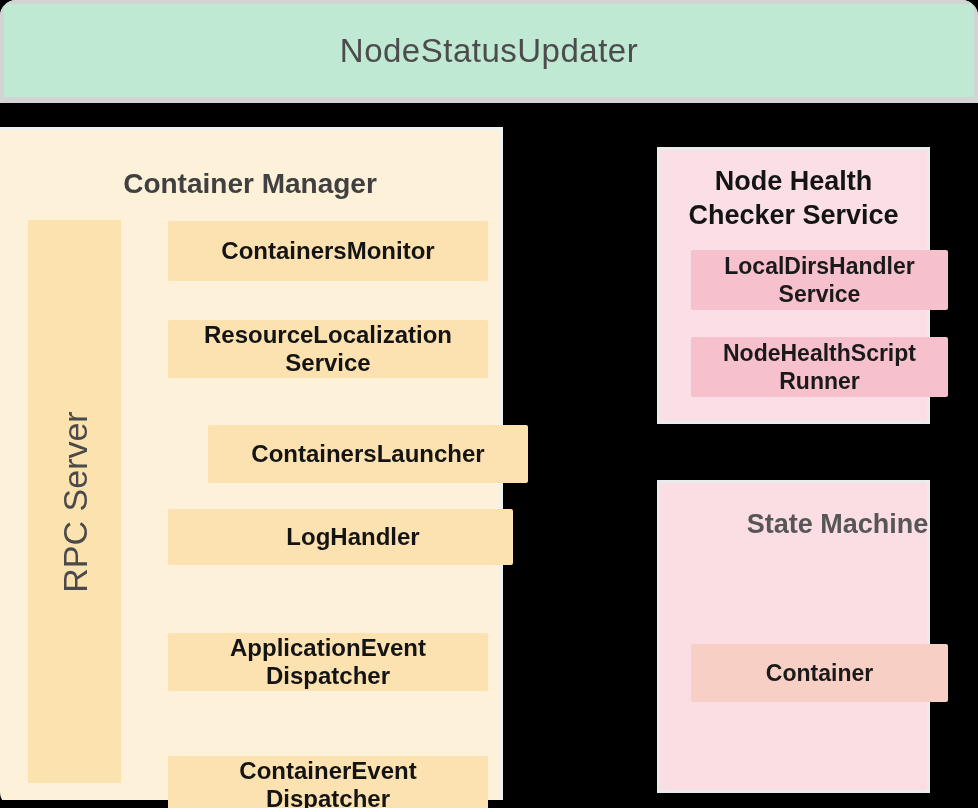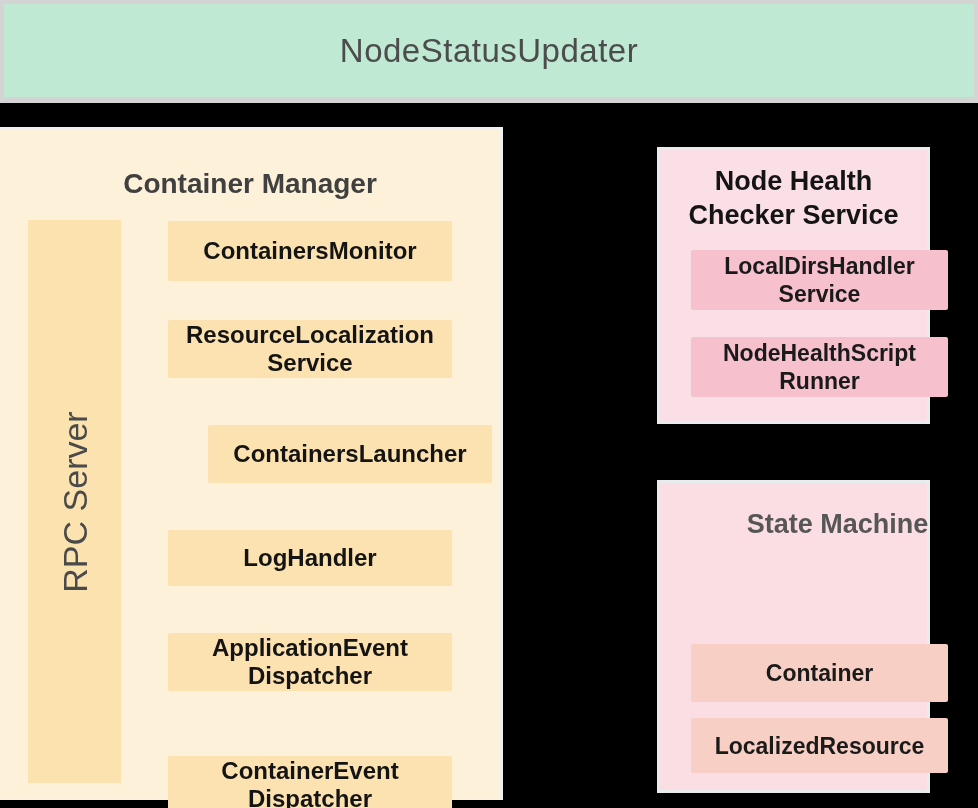--- a/index.html
+++ b/index.html
@@ -7,20 +7,21 @@
     padding: 0;
     background: #000;
   }
   #stage {
     position: relative;
     width: 978px;
     height: 808px;
     background: #000;
     overflow: hidden;
     font-family: "Liberation Sans", sans-serif;
+    border-radius: 16px;
   }
   .centered {
     display: flex;
     align-items: center;
     justify-content: center;
     text-align: center;
   }
   .preline { white-space: pre-line; }
 
   
@@ -69,21 +70,21 @@
     left: 50%; top: 50%;
     transform: translate(-50%, -50%) rotate(-90deg);
     white-space: nowrap;
     font-size: 34px;
     font-weight: 400;
     color: #4a4a4a;
   }
   .cm-comp {
     position: absolute;
     left: 168px;
-    width: 284px;
+    width: 320px;
     background: #fce2b0;
     border-radius: 2px;
     font-size: 24px;
     font-weight: 700;
     line-height: 28px;
     color: #141414;
   }
 
   
   .pink-panel {
@@ -142,36 +143,35 @@
     <div class="cm-title centered">Container Manager</div>
 
     <div class="rpc-bar">
       <span class="rpc-label">RPC Server</span>
     </div>
 
     <div class="cm-comp centered preline" style="top:91px; height:60px;">ContainersMonitor</div>
     <div class="cm-comp centered preline" style="top:190px; height:58px;">ResourceLocalization
 Service</div>
     <div class="cm-comp centered preline" style="top:295px; height:58px;margin-left:40px;">ContainersLauncher</div>
-    <div class="cm-comp centered preline" style="top:400px; height:56px;">LogHandler</div>
+    <div class="cm-comp centered preline" style="top:379px; height:56px;padding-left:25px;">LogHandler</div>
     <div class="cm-comp centered preline" style="top:503px; height:58px;">ApplicationEvent
 Dispatcher</div>
     <div class="cm-comp centered preline" style="top:595px; height:58px;margin-top:31px;">ContainerEvent
 Dispatcher</div>
   </div>
 
   <div class="pink-panel nh-box">
     <div class="panel-title nh-title centered preline">Node Health
 Checker Service</div>
     <div class="panel-comp nh-comp centered preline" style="top:100px; height:60px;">LocalDirsHandler
 Service</div>
     <div class="panel-comp nh-comp centered preline" style="top:187px; height:60px;">NodeHealthScript
 Runner</div>
   </div>
 
   <div class="pink-panel sm-box">
     <div class="panel-title sm-title centered">State Machine</div>
     <div class="panel-comp sm-comp centered" style="top:161px; height:58px;">Container</div>
-    <div class="panel-comp sm-comp centered" style="top:235px; height:55px;">LocalizedResource</div>
   </div>
 
 
 </div>
 
 </body></html>

